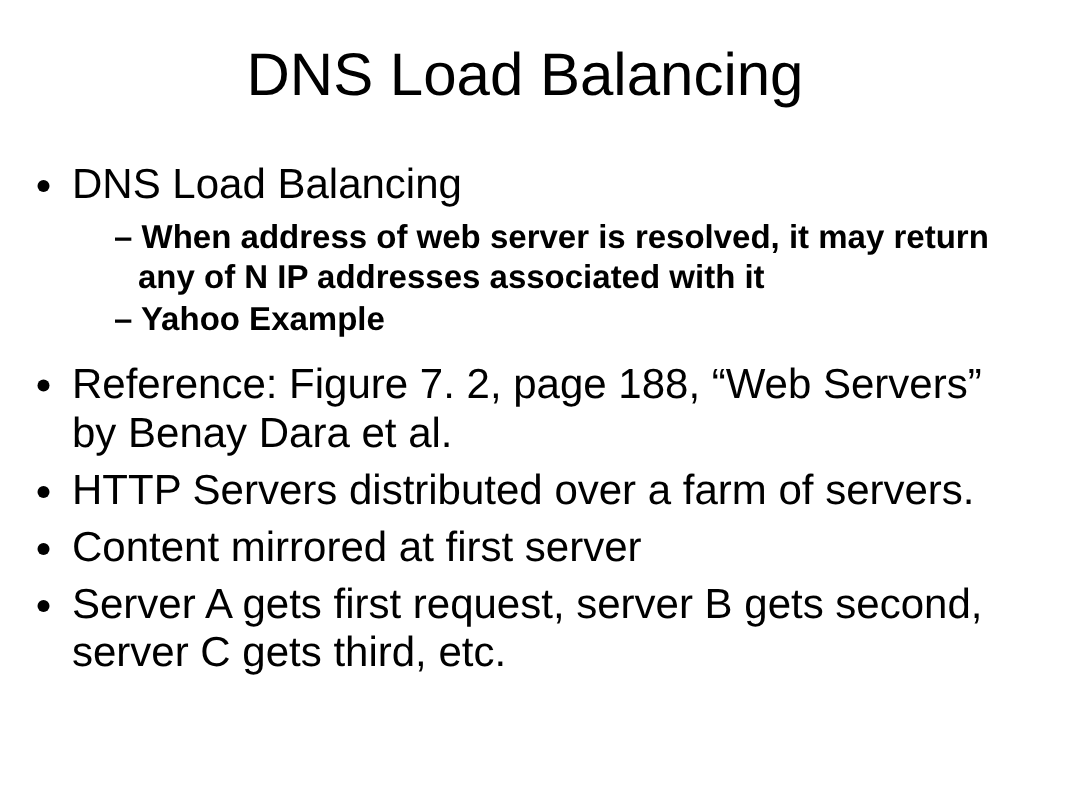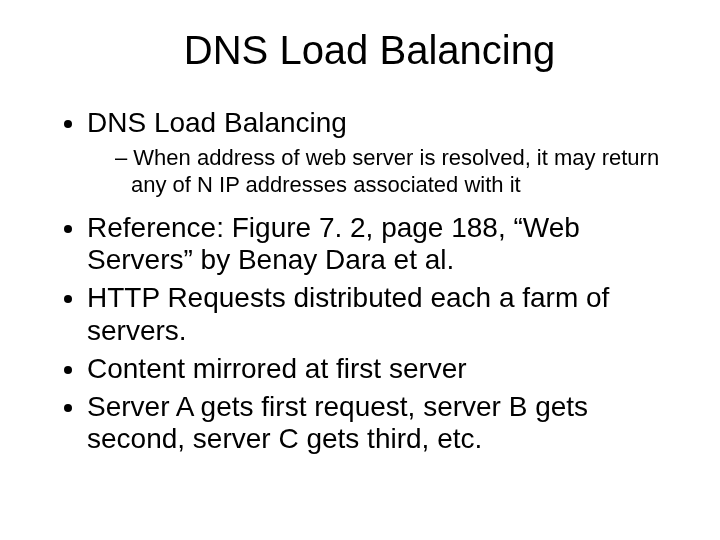--- a/index.html
+++ b/index.html
@@ -8,21 +8,21 @@
     width: 720px;
     height: 540px;
     background: #ffffff;
     font-family: Arial, Helvetica, sans-serif;
     color: #000000;
   }
   .slide {
     width: 720px;
     height: 540px;
     box-sizing: border-box;
-    padding: 28px 40px 40px 59px;
+    padding: 28px 40px 40px 20px;
   }
   .title {
     text-align: center;
     font-size: 40px;
     font-weight: normal;
     margin: 0 0 34px 0;
   }
   ul.level1 {
     list-style-type: disc;
     margin: 0;
@@ -30,20 +30,21 @@
   }
   ul.level1 > li {
     font-size: 28px;
     line-height: 1.15;
     margin-bottom: 6px;
   }
   ul.level2 {
     list-style-type: none;
     margin: 6px 0 14px 0;
     padding-left: 28px;
+    font-weight: bold;
   }
   ul.level2 > li {
     font-size: 22px;
     line-height: 1.2;
     margin-bottom: 2px;
     text-indent: -16px;
     padding-left: 16px;
   }
   ul.level2 > li::before {
     content: "– ";
@@ -53,20 +54,21 @@
 <body>
 
 <div class="slide">
   <h1 class="title">DNS Load Balancing</h1>
 
   <ul class="level1">
     <li>
       <span>DNS Load Balancing</span>
       <ul class="level2">
         <li>When address of web server is resolved, it may return any of N IP addresses associated with it</li>
+        <li>Yahoo Example</li>
       </ul>
     </li>
     <li>Reference: Figure 7. 2, page 188, “Web Servers” by Benay Dara et al.</li>
-    <li>HTTP Requests distributed each a farm of servers.</li>
+    <li>HTTP Servers distributed over a farm of servers.</li>
     <li>Content mirrored at first server</li>
     <li>Server A gets first request, server B gets second, server C gets third, etc.</li>
   </ul>
 </div>
 
 </body></html>

